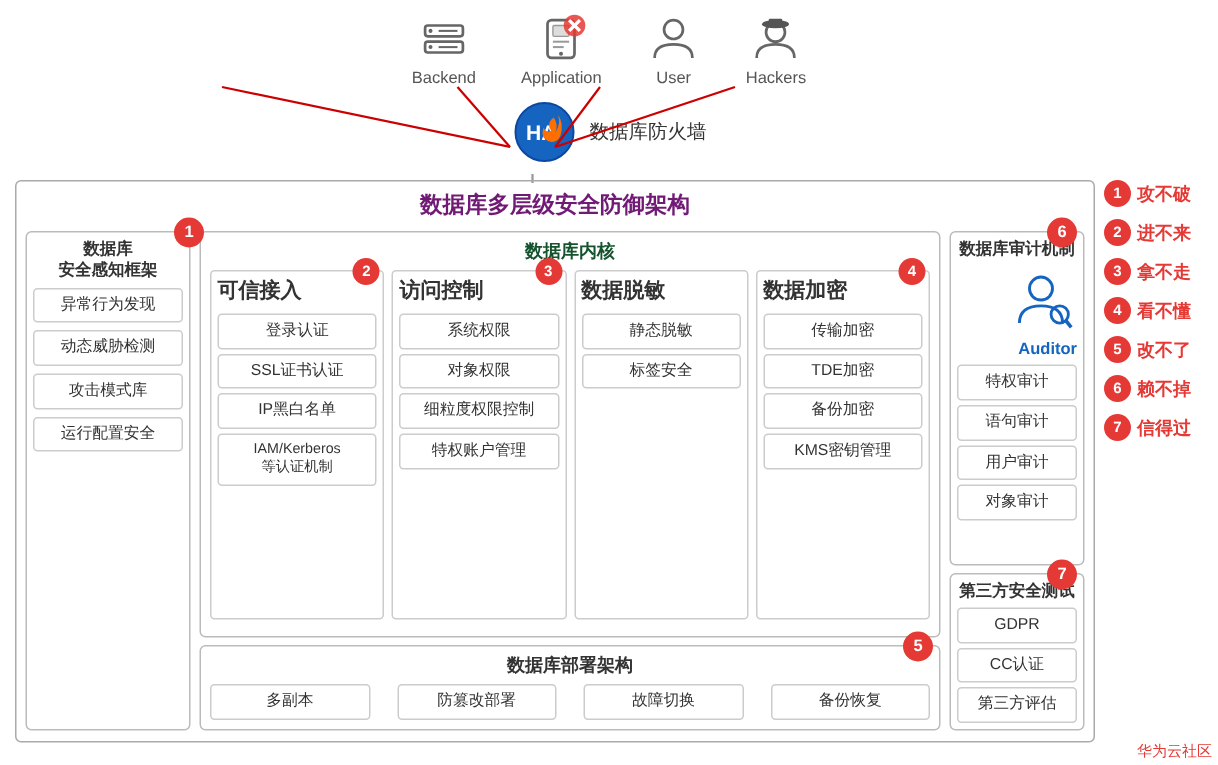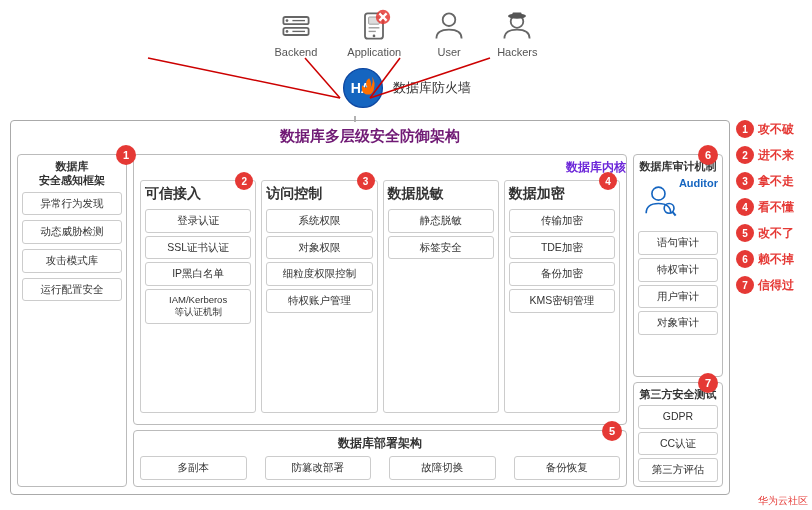--- a/index.html
+++ b/index.html
@@ -157,24 +157,24 @@
     }
 
     .core-section {
       border: 1.5px solid #bbb;
       border-radius: 4px;
       flex: 1;
       position: relative;
     }
 
     .core-title {
-      text-align: right;
+      text-align: center;
       font-size: 12px;
       font-weight: bold;
-      color: #6d28d9;
+      color: #14532d;
       padding: 4px 0 2px 0;
     }
 
     .core-inner {
       display: flex;
       flex-direction: row;
       gap: 5px;
       padding: 2px 6px 6px 6px;
       height: calc(100% - 28px);
     }
@@ -244,22 +244,22 @@
       display: flex;
       flex-direction: column;
       gap: 5px;
       width: 90px;
       flex-shrink: 0;
     }
 
     
     .auditor-area {
       display: flex;
-      flex-direction: row;
-      align-items: flex-start;
+      flex-direction: column;
+      align-items: flex-end;
       margin-bottom: 4px;
     }
 
     .auditor-icon {
       width: 48px;
       height: 48px;
       margin-bottom: 2px;
     }
 
     
@@ -499,22 +499,22 @@
             <svg class="auditor-icon" viewBox="0 0 50 50">
               <circle cx="25" cy="16" r="8" fill="none" stroke="#1565C0" stroke-width="2"></circle>
               <path d="M10 40 Q10 28 25 28 Q40 28 40 40" fill="none" stroke="#1565C0" stroke-width="2"></path>
 
               <circle cx="38" cy="34" r="6" fill="none" stroke="#1565C0" stroke-width="2"></circle>
               <line x1="42" y1="38" x2="46" y2="43" stroke="#1565C0" stroke-width="2.5"></line>
             </svg>
             <span style="font-size:11px;color:#1565C0;font-weight:bold;">Auditor</span>
           </div>
           <div style="display:flex;flex-direction:column;gap:3px;">
+            <div class="box-item">特权审计</div>
             <div class="box-item">语句审计</div>
-            <div class="box-item">特权审计</div>
             <div class="box-item">用户审计</div>
             <div class="box-item">对象审计</div>
           </div>
         </div>
 
         <div class="right-col-lower">
           <div class="section-badge">7</div>
           <div class="col-title">第三方安全测试</div>
           <div style="display:flex;flex-direction:column;gap:3px;">
             <div class="box-item">GDPR</div>

